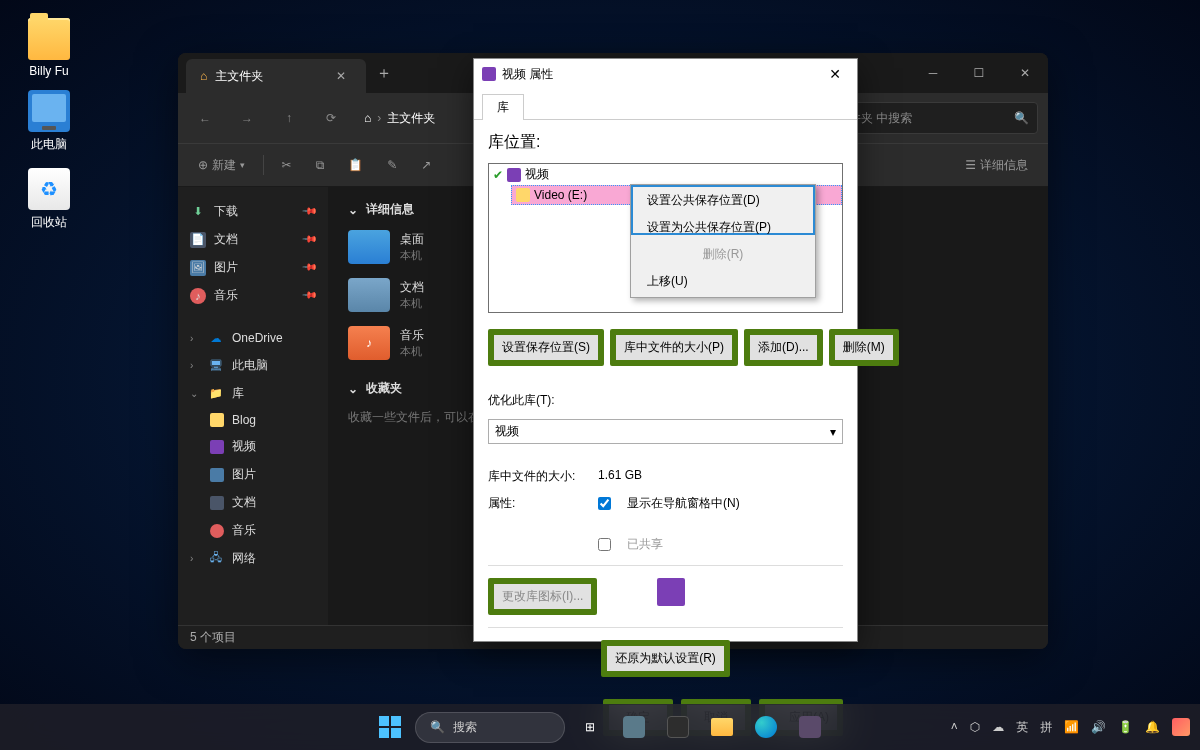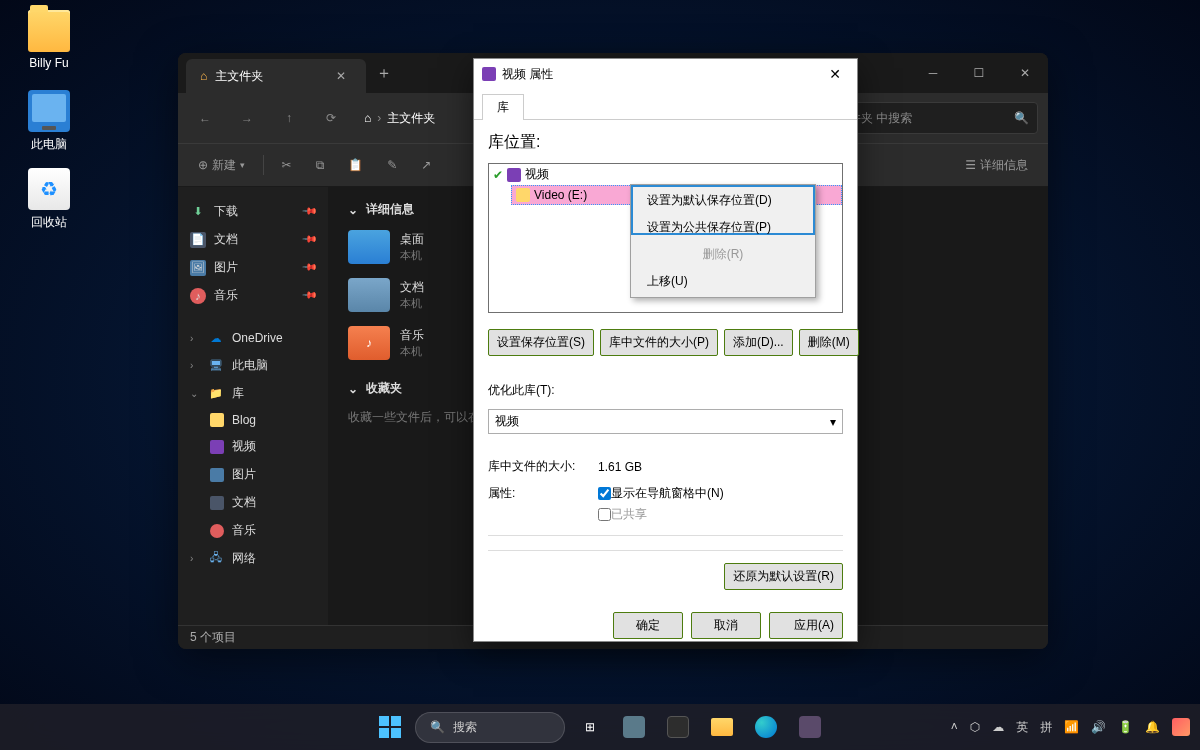--- a/index.html
+++ b/index.html
@@ -57,28 +57,28 @@
 .props-title .close { margin-left: auto; cursor: pointer; padding: 4px 8px; font-size: 14px; }
 .props-tabs { display: flex; padding: 4px 8px 0; }
 .props-tab { padding: 4px 14px; border: 1px solid #ccc; background: #fff; border-bottom: none; font-size: 12px; position: relative; top: 1px; }
 .props-body { flex: 1; padding: 12px 14px; display: flex; flex-direction: column; gap: 10px; border-top: 1px solid #ccc; }
 .loc-label { font-size: 16px; }
 .loc-list { border: 1px solid #707070; height: 150px; background: #fff; position: relative; }
 .loc-row { display: flex; align-items: center; gap: 4px; padding: 2px 4px; font-size: 12px; }
 .loc-row.sel { background: #f9a8d4; border: 1px dotted #3399ff; }
 .loc-row.sel-indent { margin-left: 22px; }
 .loc-btns { display: flex; gap: 6px; margin-top: 6px; }
-.wbtn { padding: 4px 8px; border: 1px solid #4d7c0f; background: #e1e1e1; cursor: pointer; border-radius: 2px; font-size: 12px; white-space: nowrap; }
-.form-row { display: flex; align-items: center; gap: 20px; }
+.wbtn { padding: 4px 8px; border: 6px solid #4d7c0f; background: #e1e1e1; cursor: pointer; border-radius: 2px; font-size: 12px; white-space: nowrap; }
+.form-row { display: flex; gap: 20px; }
 .form-row .lbl { width: 90px; }
 .select { flex: 1; border: 1px solid #adadad; padding: 3px 6px; display: flex; justify-content: space-between; align-items: center; }
-.chk { display: flex; align-items: center; gap: 0; }
+.chk { display: flex; align-items: center; gap: 16px; }
 .chk input[type=checkbox] { accent-color: #0078d7; }
 .hr { border: none; border-top: 1px solid #ddd; margin: 2px 0; }
-.restore-row { display: flex; justify-content: flex-end; }
+.restore-row { display: flex; justify-content: center; }
 .props-footer { padding: 10px 14px; display: flex; justify-content: flex-end; gap: 8px; }
 
 
 .ctxmenu { position: absolute; left: 630px; top: 184px; width: 186px; background: #f0f0f0; border: 1px solid #a0a0a0; box-shadow: 3px 3px 6px rgba(0,0,0,.3); padding: 2px; z-index: 100; color: #000; font-size: 12px; }
 .ctxitem { padding: 5px 14px; cursor: pointer; position: relative; }
 .ctxitem.disabled { color: #999; text-align: center; }
 .ctxhighlight-box { position: absolute; top: 0; left: 0; right: 0; height: 50px; border: 2px solid #2b8ad4; pointer-events: none; }
 
 
 .taskbar { position: absolute; left: 0; right: 0; bottom: 0; height: 46px; background: rgba(30,30,40,.85); backdrop-filter: blur(20px); display: flex; align-items: center; }
@@ -88,21 +88,21 @@
 .tray { position: absolute; right: 10px; display: flex; align-items: center; gap: 12px; color: #ccc; font-size: 12px; }
 .tray .item { cursor: pointer; }
 
 .folder-glyph { width: 42px; height: 32px; background: linear-gradient(#ffd76a, #ffb840); border-radius: 3px; box-shadow: inset 0 2px 0 #ffe89a; position: relative; }
 .folder-glyph::before { content: ""; position: absolute; top: -5px; left: 2px; width: 18px; height: 7px; background: #ffd76a; border-radius: 2px 2px 0 0; }
 .sq-ico { width: 14px; height: 14px; border-radius: 2px; display: inline-block; }
 </style>
 </head>
 <body>
 
-<div class="desktop-icon" style="left:14px; top:10px;">
+<div class="desktop-icon" style="left:14px; top:18px;">
   <div class="folder-glyph ico"></div>
   <div class="lbl">Billy Fu</div>
 </div>
 <div class="desktop-icon" style="left:14px; top:90px;">
   <div class="ico" style="background:#2a7fd4;border-radius:4px;position:relative;">
     <div style="position:absolute;inset:4px 4px 10px 4px;background:#6ab3f0;border-radius:2px;"></div>
     <div style="position:absolute;bottom:2px;left:14px;width:14px;height:4px;background:#555;border-radius:1px;"></div>
   </div>
   <div class="lbl">此电脑</div>
 </div>
@@ -332,44 +332,48 @@
       <span>1.61 GB</span>
     </div>
 
     <div class="form-row" style="align-items:flex-start;">
       <span class="lbl">属性:</span>
       <div>
         <label class="chk">
             <input type="checkbox" checked="" style="">
             <span>显示在导航窗格中(N)</span>
           </label>
-        <label class="chk" style="margin-top:4px;">
+        <label class="chk" style="margin-top:24px;">
             <input type="checkbox" style="">
             <span style="color:#999;">已共享</span>
           </label>
       </div>
     </div>
 
     <hr class="hr">
+    <div class="form-row">
+      <button class="wbtn" style="color:#888;">更改库图标(I)...</button>
+      <span class="sq-ico" style="width:28px;height:28px;background:#7b3fb5;margin-left:40px;"></span>
+    </div>
     <hr class="hr">
 
     <div class="restore-row">
       <button class="wbtn">还原为默认设置(R)</button>
     </div>
   </div>
   <div class="props-footer">
     <button class="wbtn" style="min-width:70px;">确定</button>
     <button class="wbtn" style="min-width:70px;">取消</button>
     <button class="wbtn" style="min-width:70px;padding-left:24px;">应用(A)</button>
   </div>
 </div>
 
 <div class="ctxmenu">
   <div class="ctxhighlight-box"></div>
-  <div class="ctxitem">设置为默认保存位置(D)</div>
+  <div class="ctxitem">设置公共保存位置(D)</div>
   <div class="ctxitem">设置为公共保存位置(P)</div>
   <div class="ctxitem disabled">删除(R)</div>
   <div class="ctxitem">上移(U)</div>
 </div>
 
 <div class="taskbar">
   <div class="task-center">
     <div class="task-icon">
       <svg width="22" height="22" viewBox="0 0 22 22">
           <rect x="0" y="0" width="10" height="10" fill="#4cc2ff"></rect>

